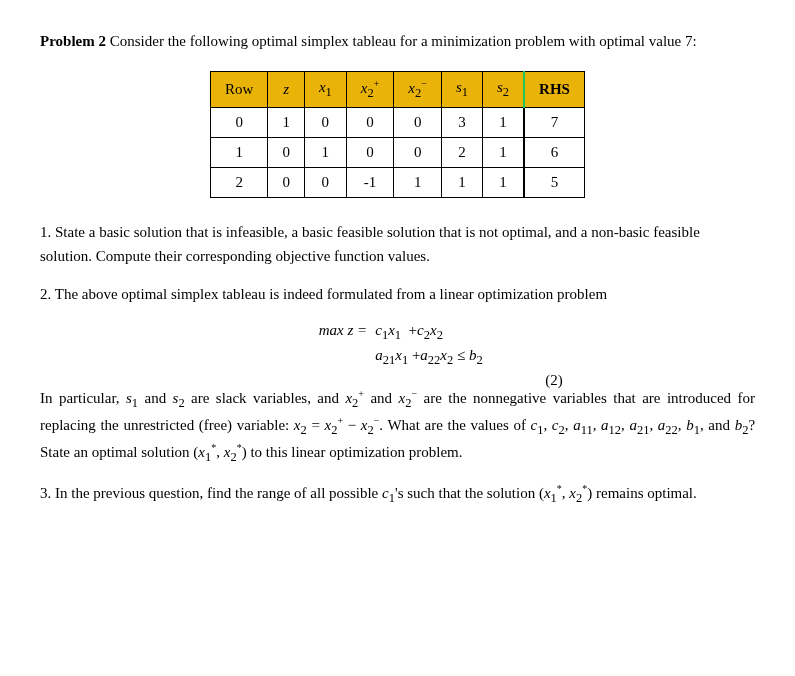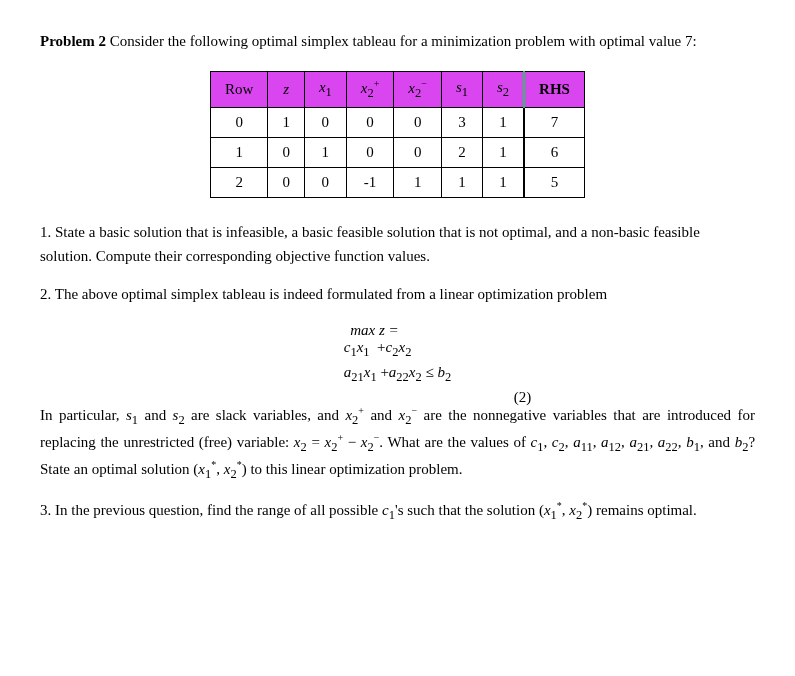--- a/index.html
+++ b/index.html
@@ -30,21 +30,21 @@
       font-size: 15px;
     }
     table.simplex th, table.simplex td {
       border: 1px solid #000;
       padding: 6px 14px;
       text-align: center;
       min-width: 36px;
     }
     table.simplex th {
       font-weight: normal;
-      background: #d946ef;
+      background: #eab308;
       font-family: Liberation Serif, serif;
     }
     table.simplex .rhs-col {
       border-left: 2px solid #000;
     }
     table.simplex .header-rhs {
       border-left: 2px solid #22c55e;
       font-weight: bold;
     }
     sup { font-size: 10px; vertical-align: super; }
@@ -63,21 +63,20 @@
     .lp-table {
       display: inline-block;
       text-align: left;
       position: relative;
     }
     .lp-row {
       display: flex;
       align-items: baseline;
       margin-bottom: 4px;
       position: relative;
-      flex-direction: column;
     }
     .lp-label {
       width: 55px;
       text-align: right;
       margin-right: 8px;
       font-style: italic;
     }
     .lp-expr {
       flex: 1;
     }

